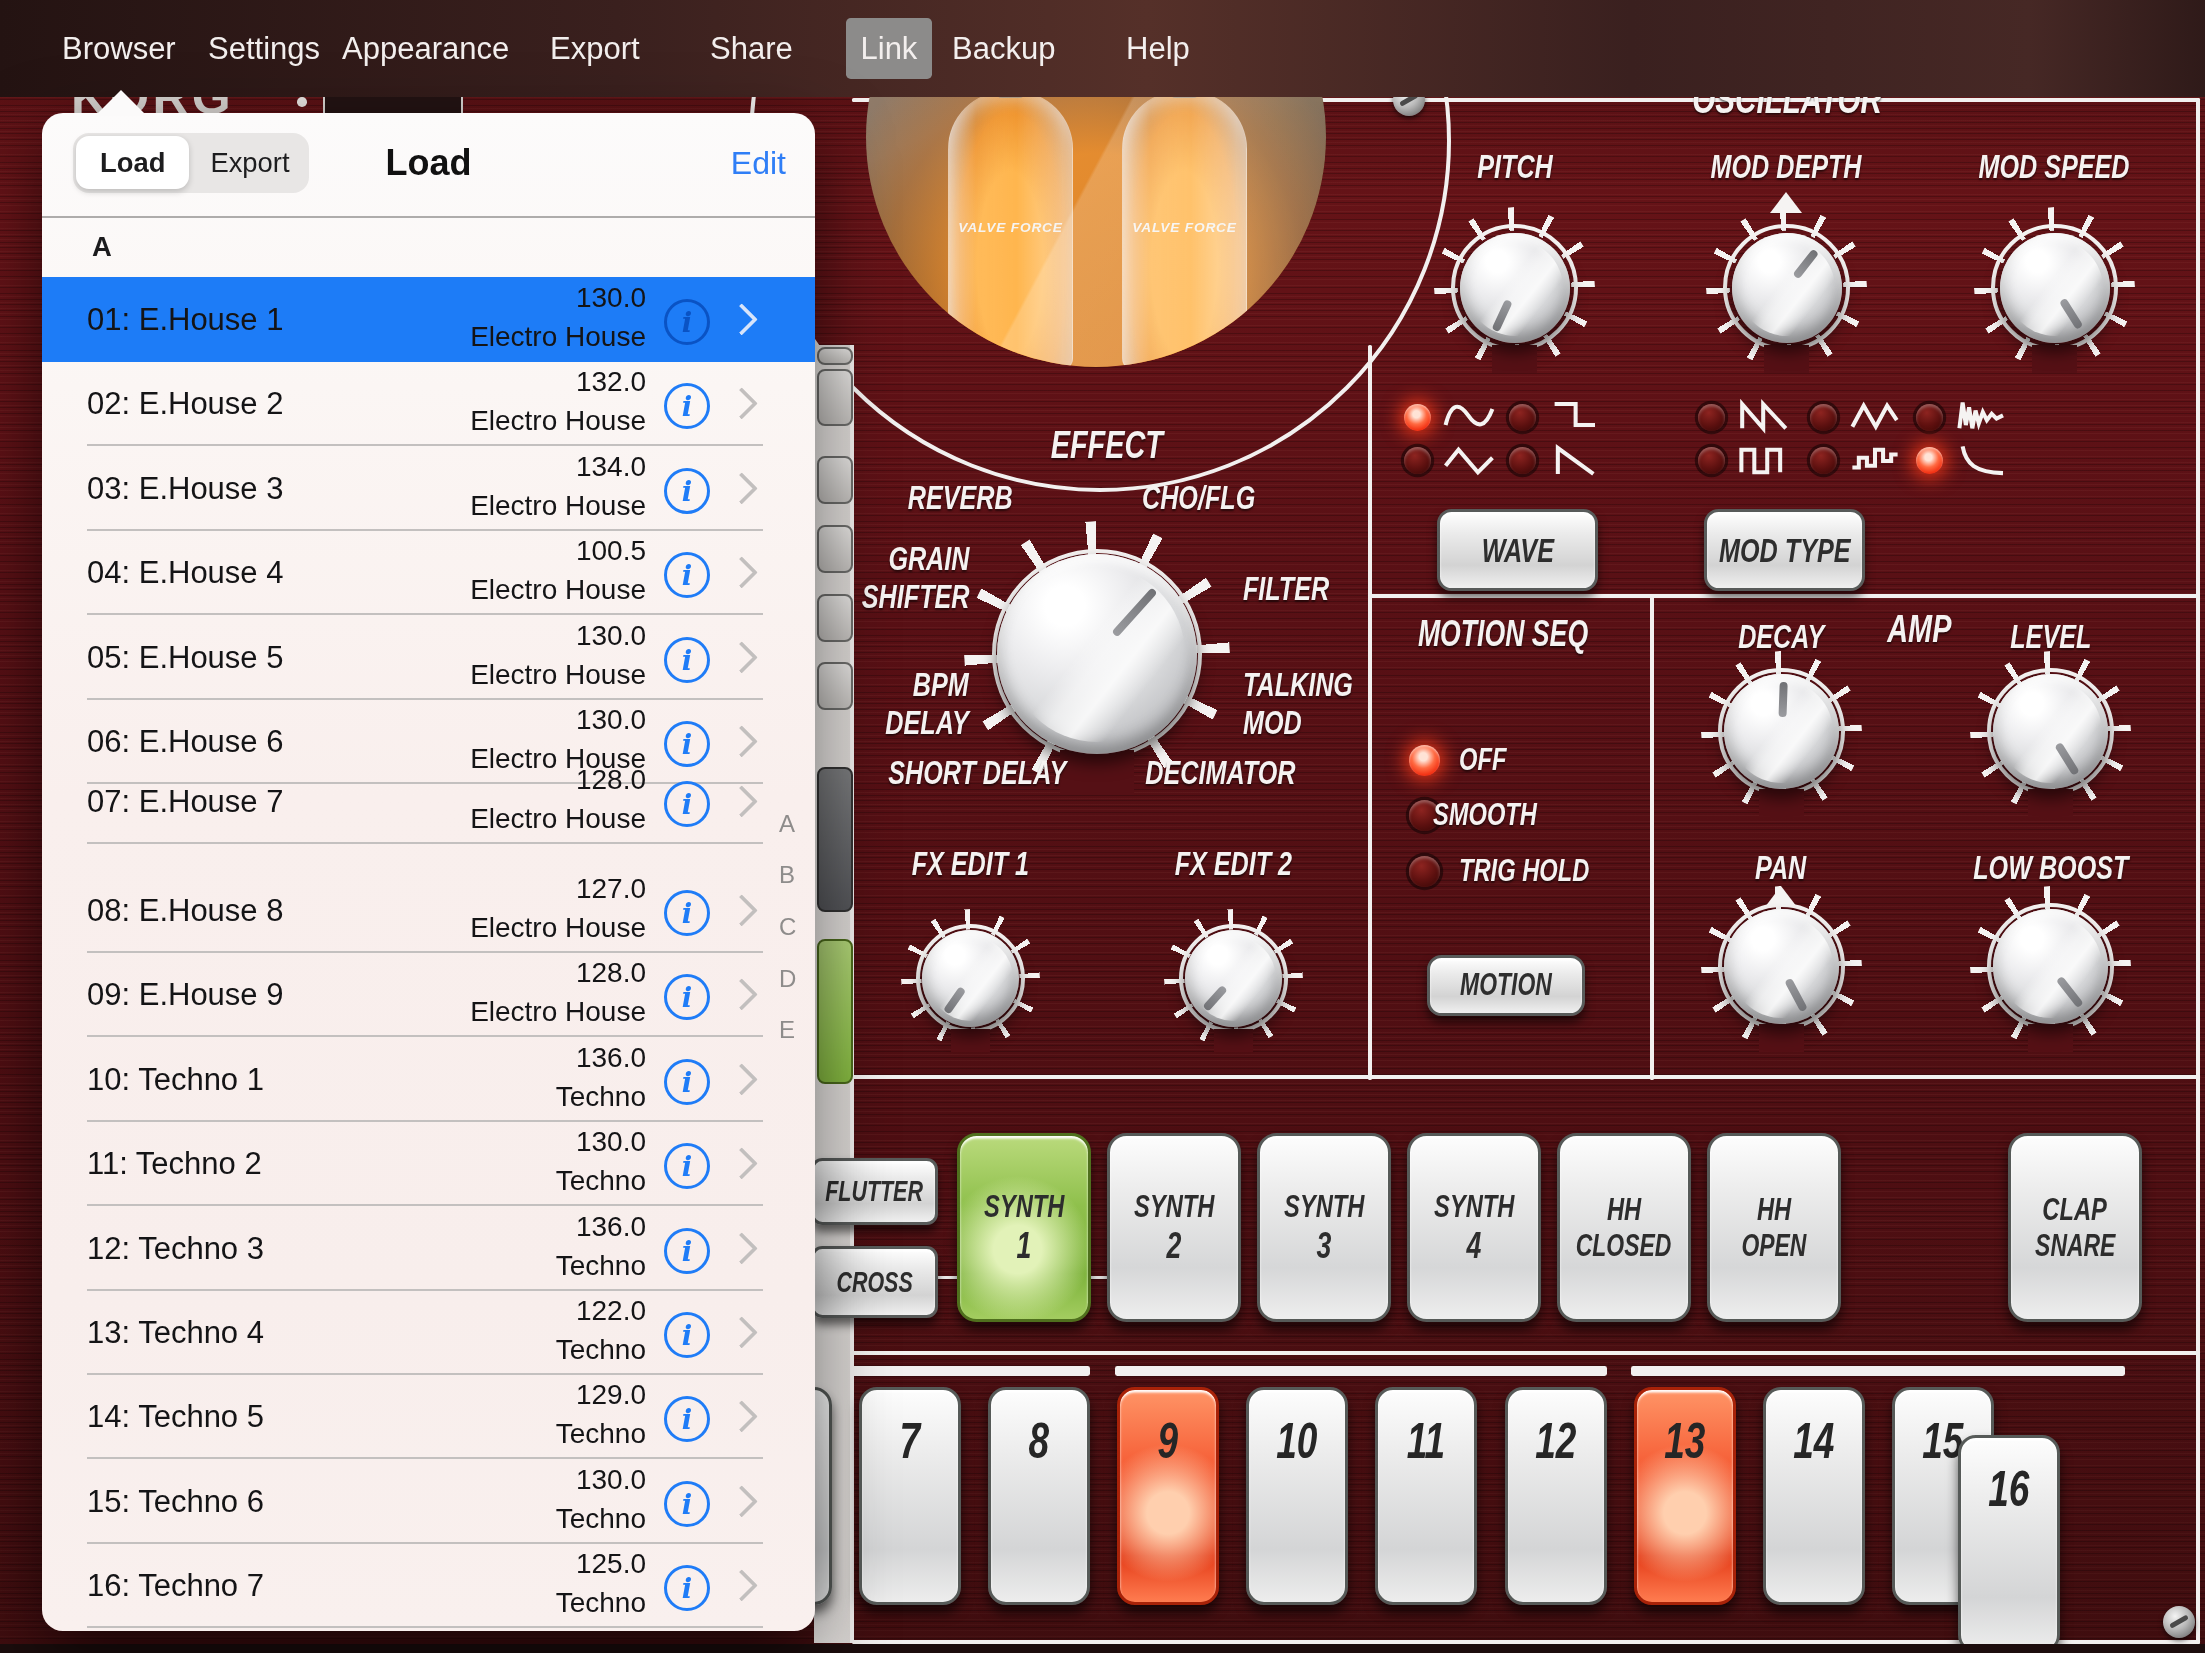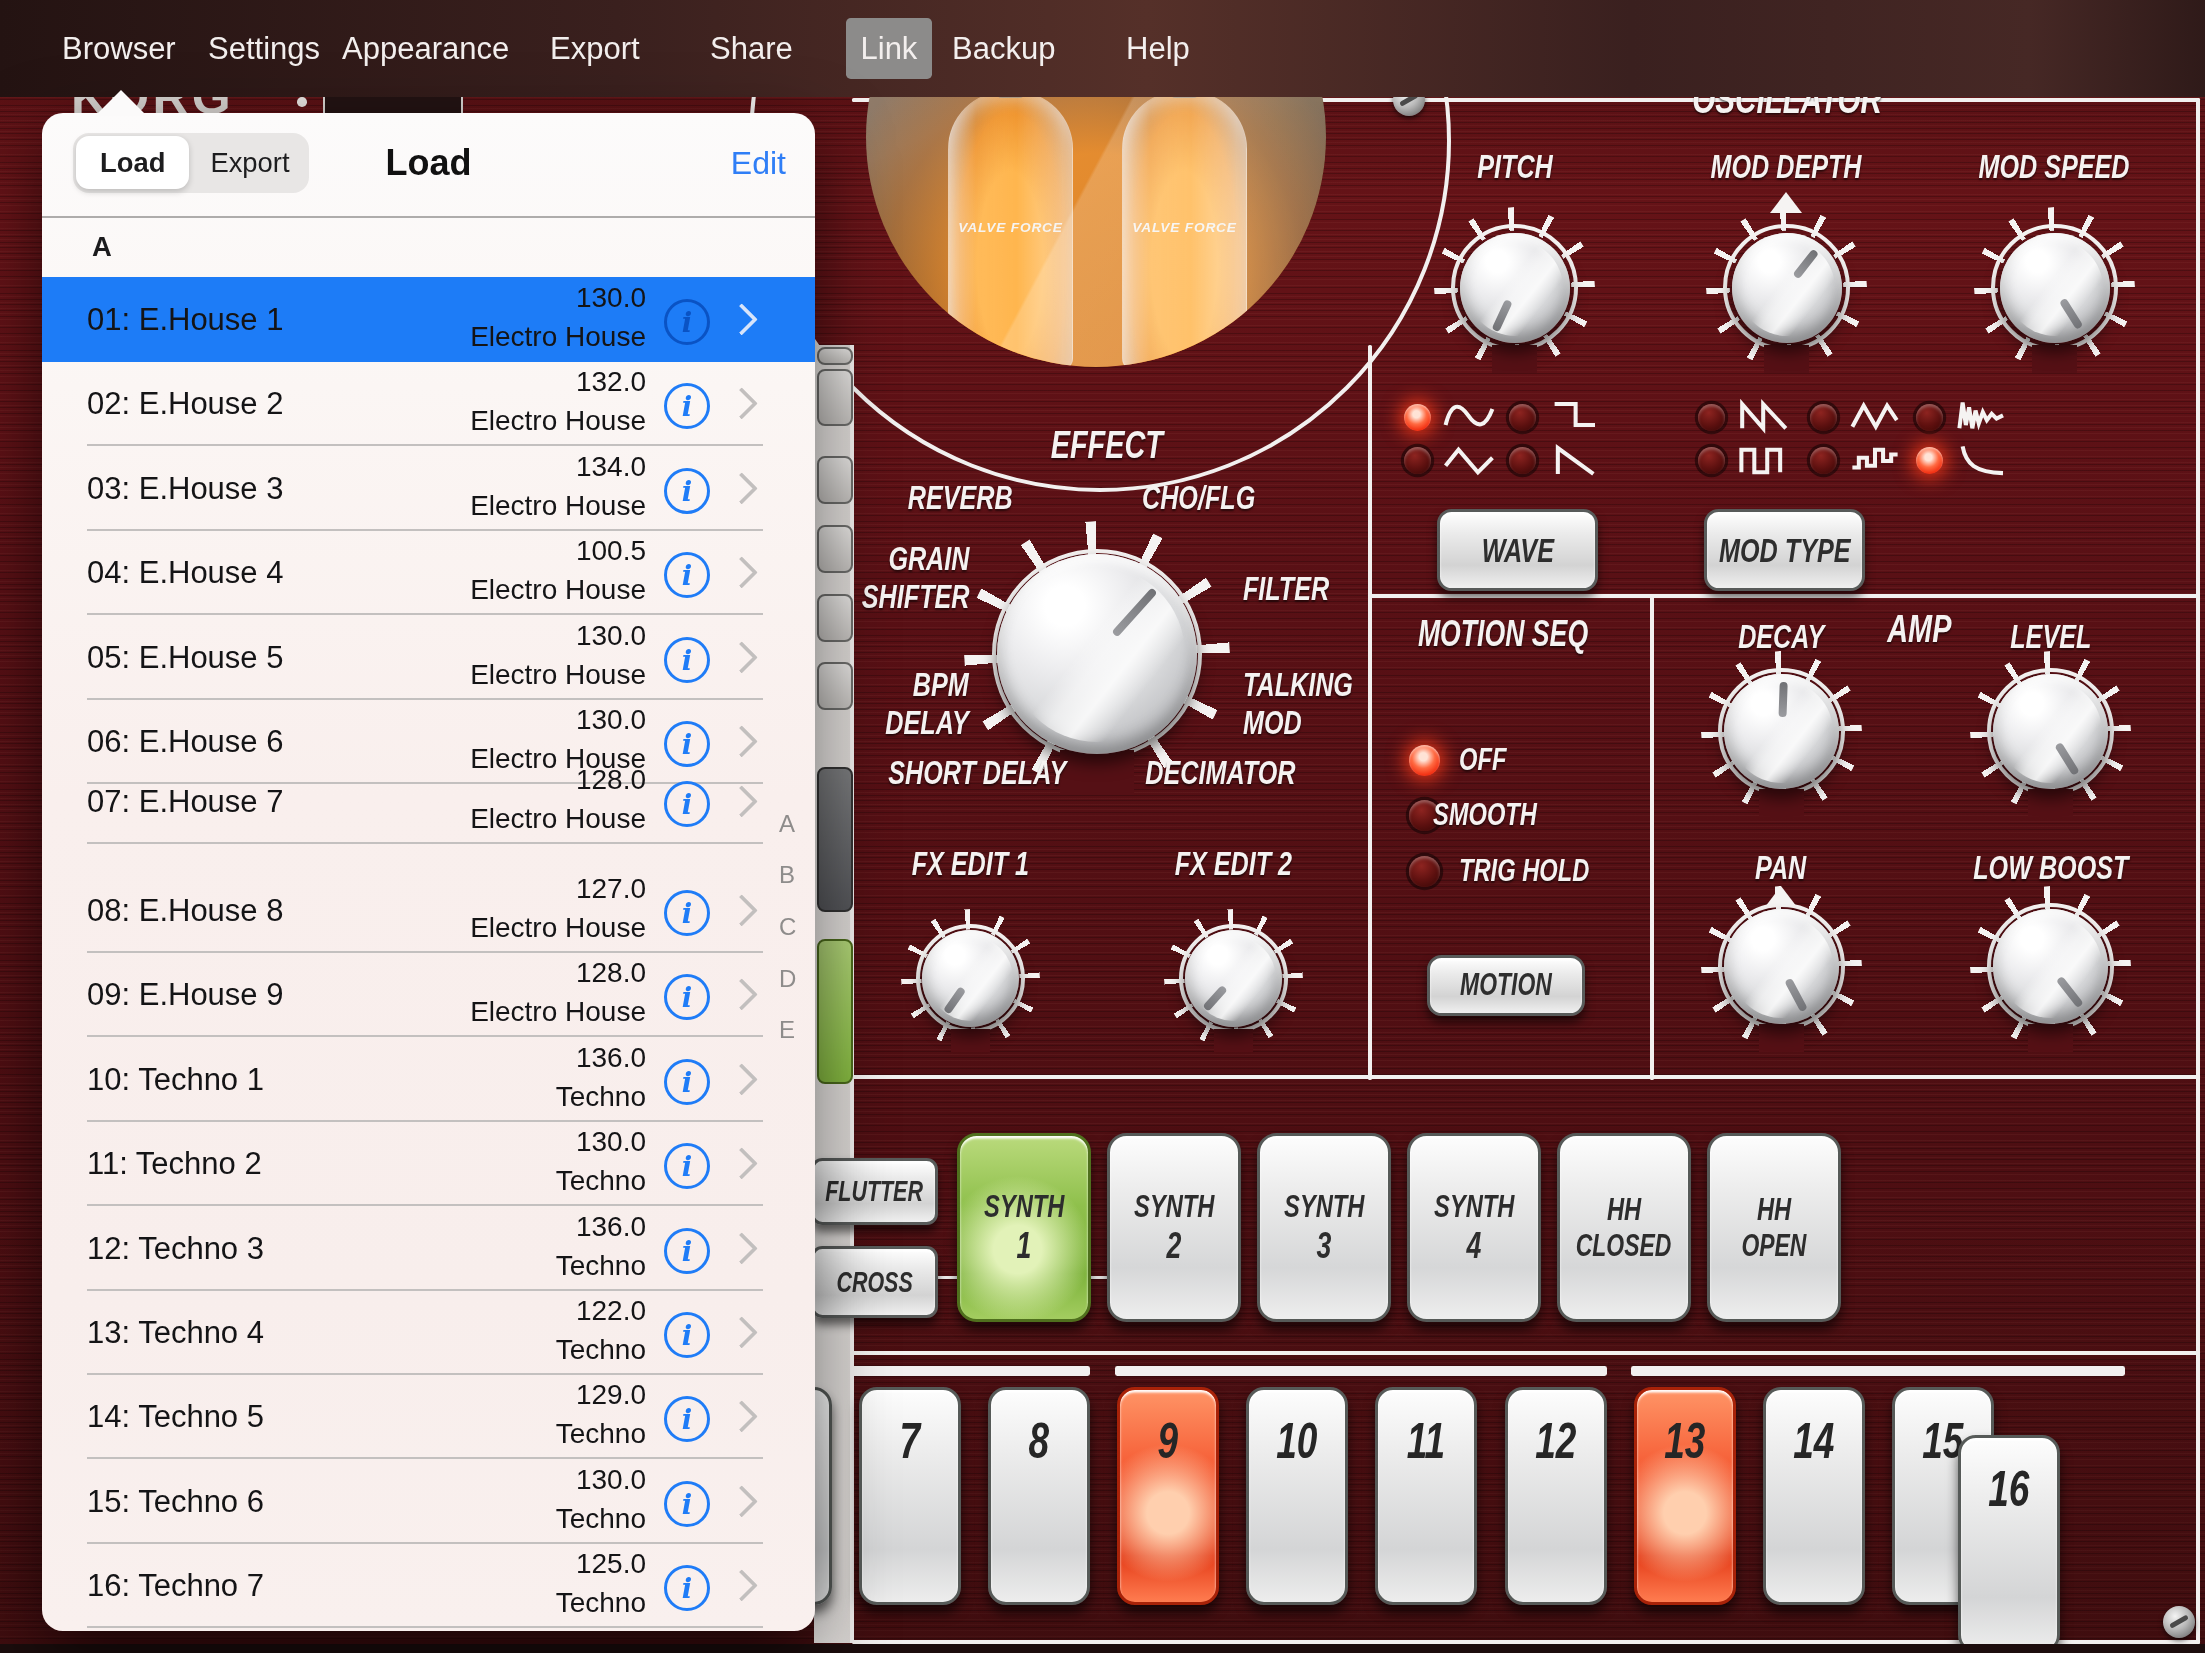--- a/index.html
+++ b/index.html
@@ -589,20 +589,24 @@
       <span class="ci" style="font-size: 36px;">4</span>
     </div>
     <div class="pad" style="left: 1557px; top: 1133px; width: 128px; height: 183px;">
       <span class="ci" style="font-size: 32px;">HH</span>
       <span class="ci" style="font-size: 31px;">CLOSED</span>
     </div>
     <div class="pad" style="left: 1707px; top: 1133px; width: 128px; height: 183px;">
       <span class="ci" style="font-size: 32px;">HH</span>
       <span class="ci" style="font-size: 31px;">OPEN</span>
     </div>
+    <div class="pad" style="left: 2008px; top: 1133px; width: 128px; height: 183px;">
+      <span class="ci" style="font-size: 32px;">CLAP</span>
+      <span class="ci" style="font-size: 31px;">SNARE</span>
+    </div>
     <div class="wline" style="left: 817px; top: 1366px; width: 273px; height: 9.7px; z-index: 2; border-radius: 2.4px;"></div>
     <div class="wline" style="left: 1115px; top: 1366px; width: 492px; height: 9.7px; z-index: 2; border-radius: 2.4px;"></div>
     <div class="wline" style="left: 1631px; top: 1366px; width: 494px; height: 9.7px; z-index: 2; border-radius: 2.4px;"></div>
     <div class="step" style="left: 730px; top: 1387px; width: 102px; height: 218px;">
       <span class="ci">6</span>
     </div>
     <div class="step" style="left: 859px; top: 1387px; width: 102px; height: 218px;">
       <span class="ci">7</span>
     </div>
     <div class="step" style="left: 988px; top: 1387px; width: 102px; height: 218px;">

